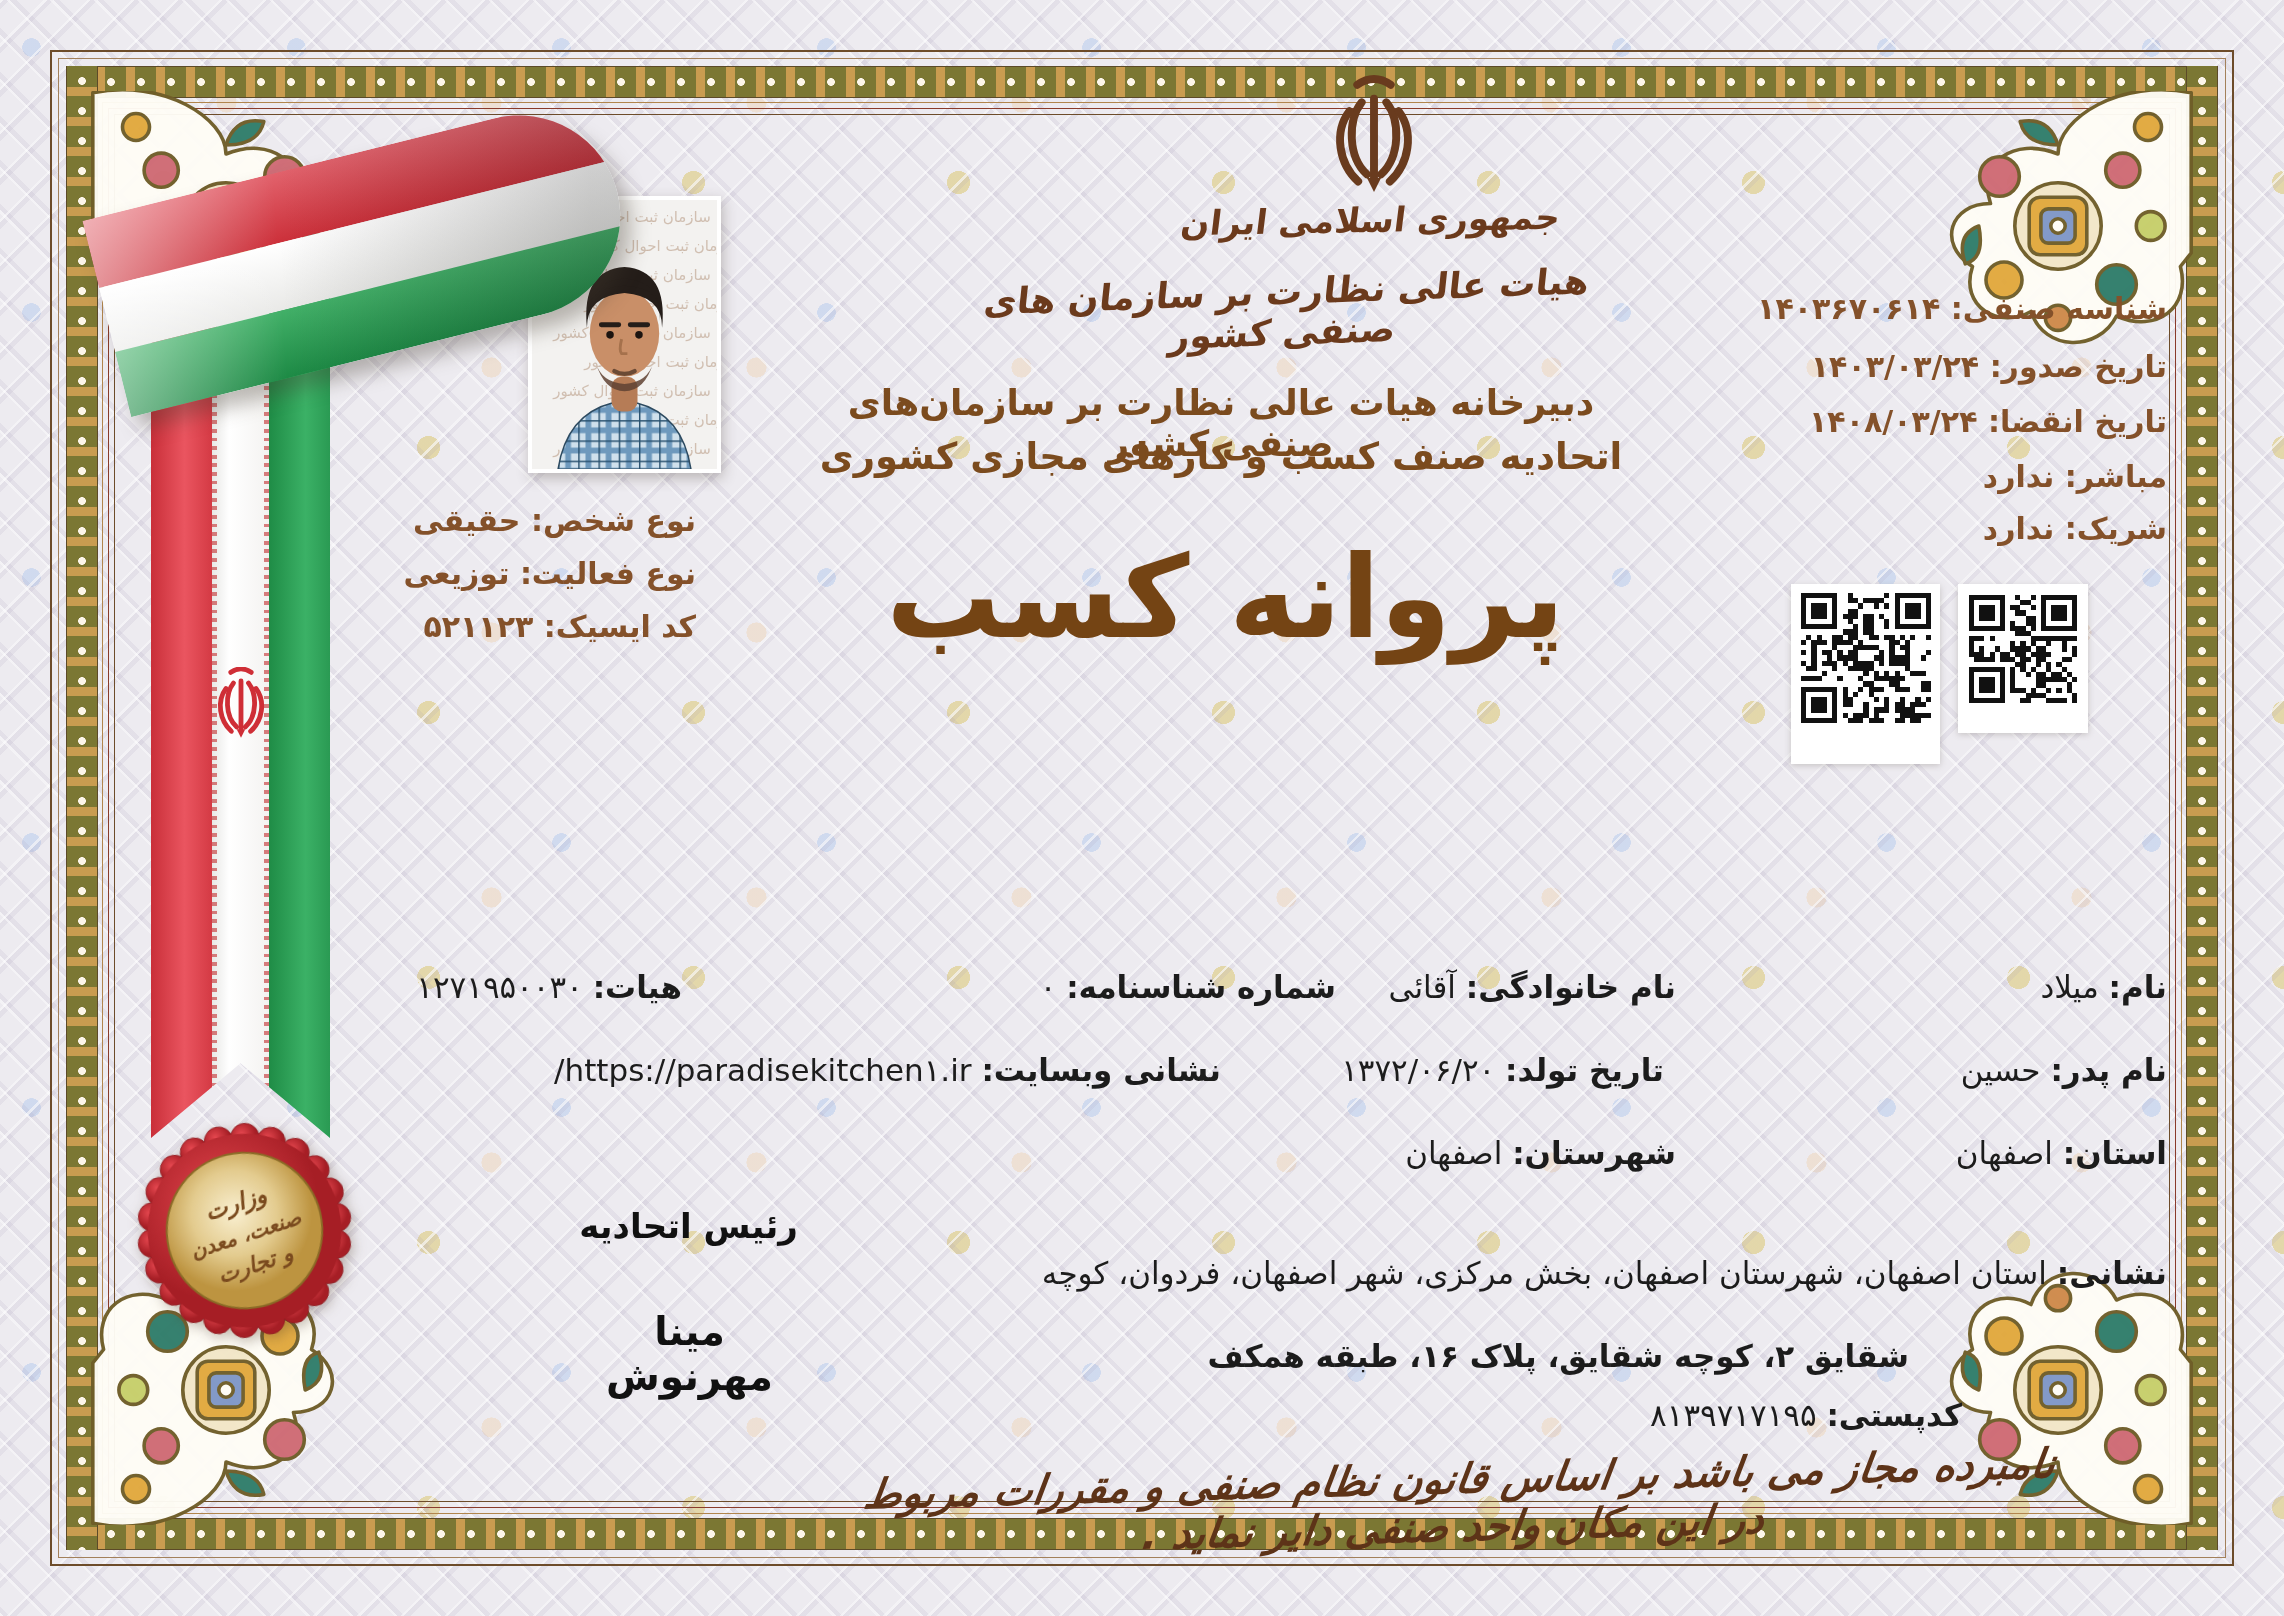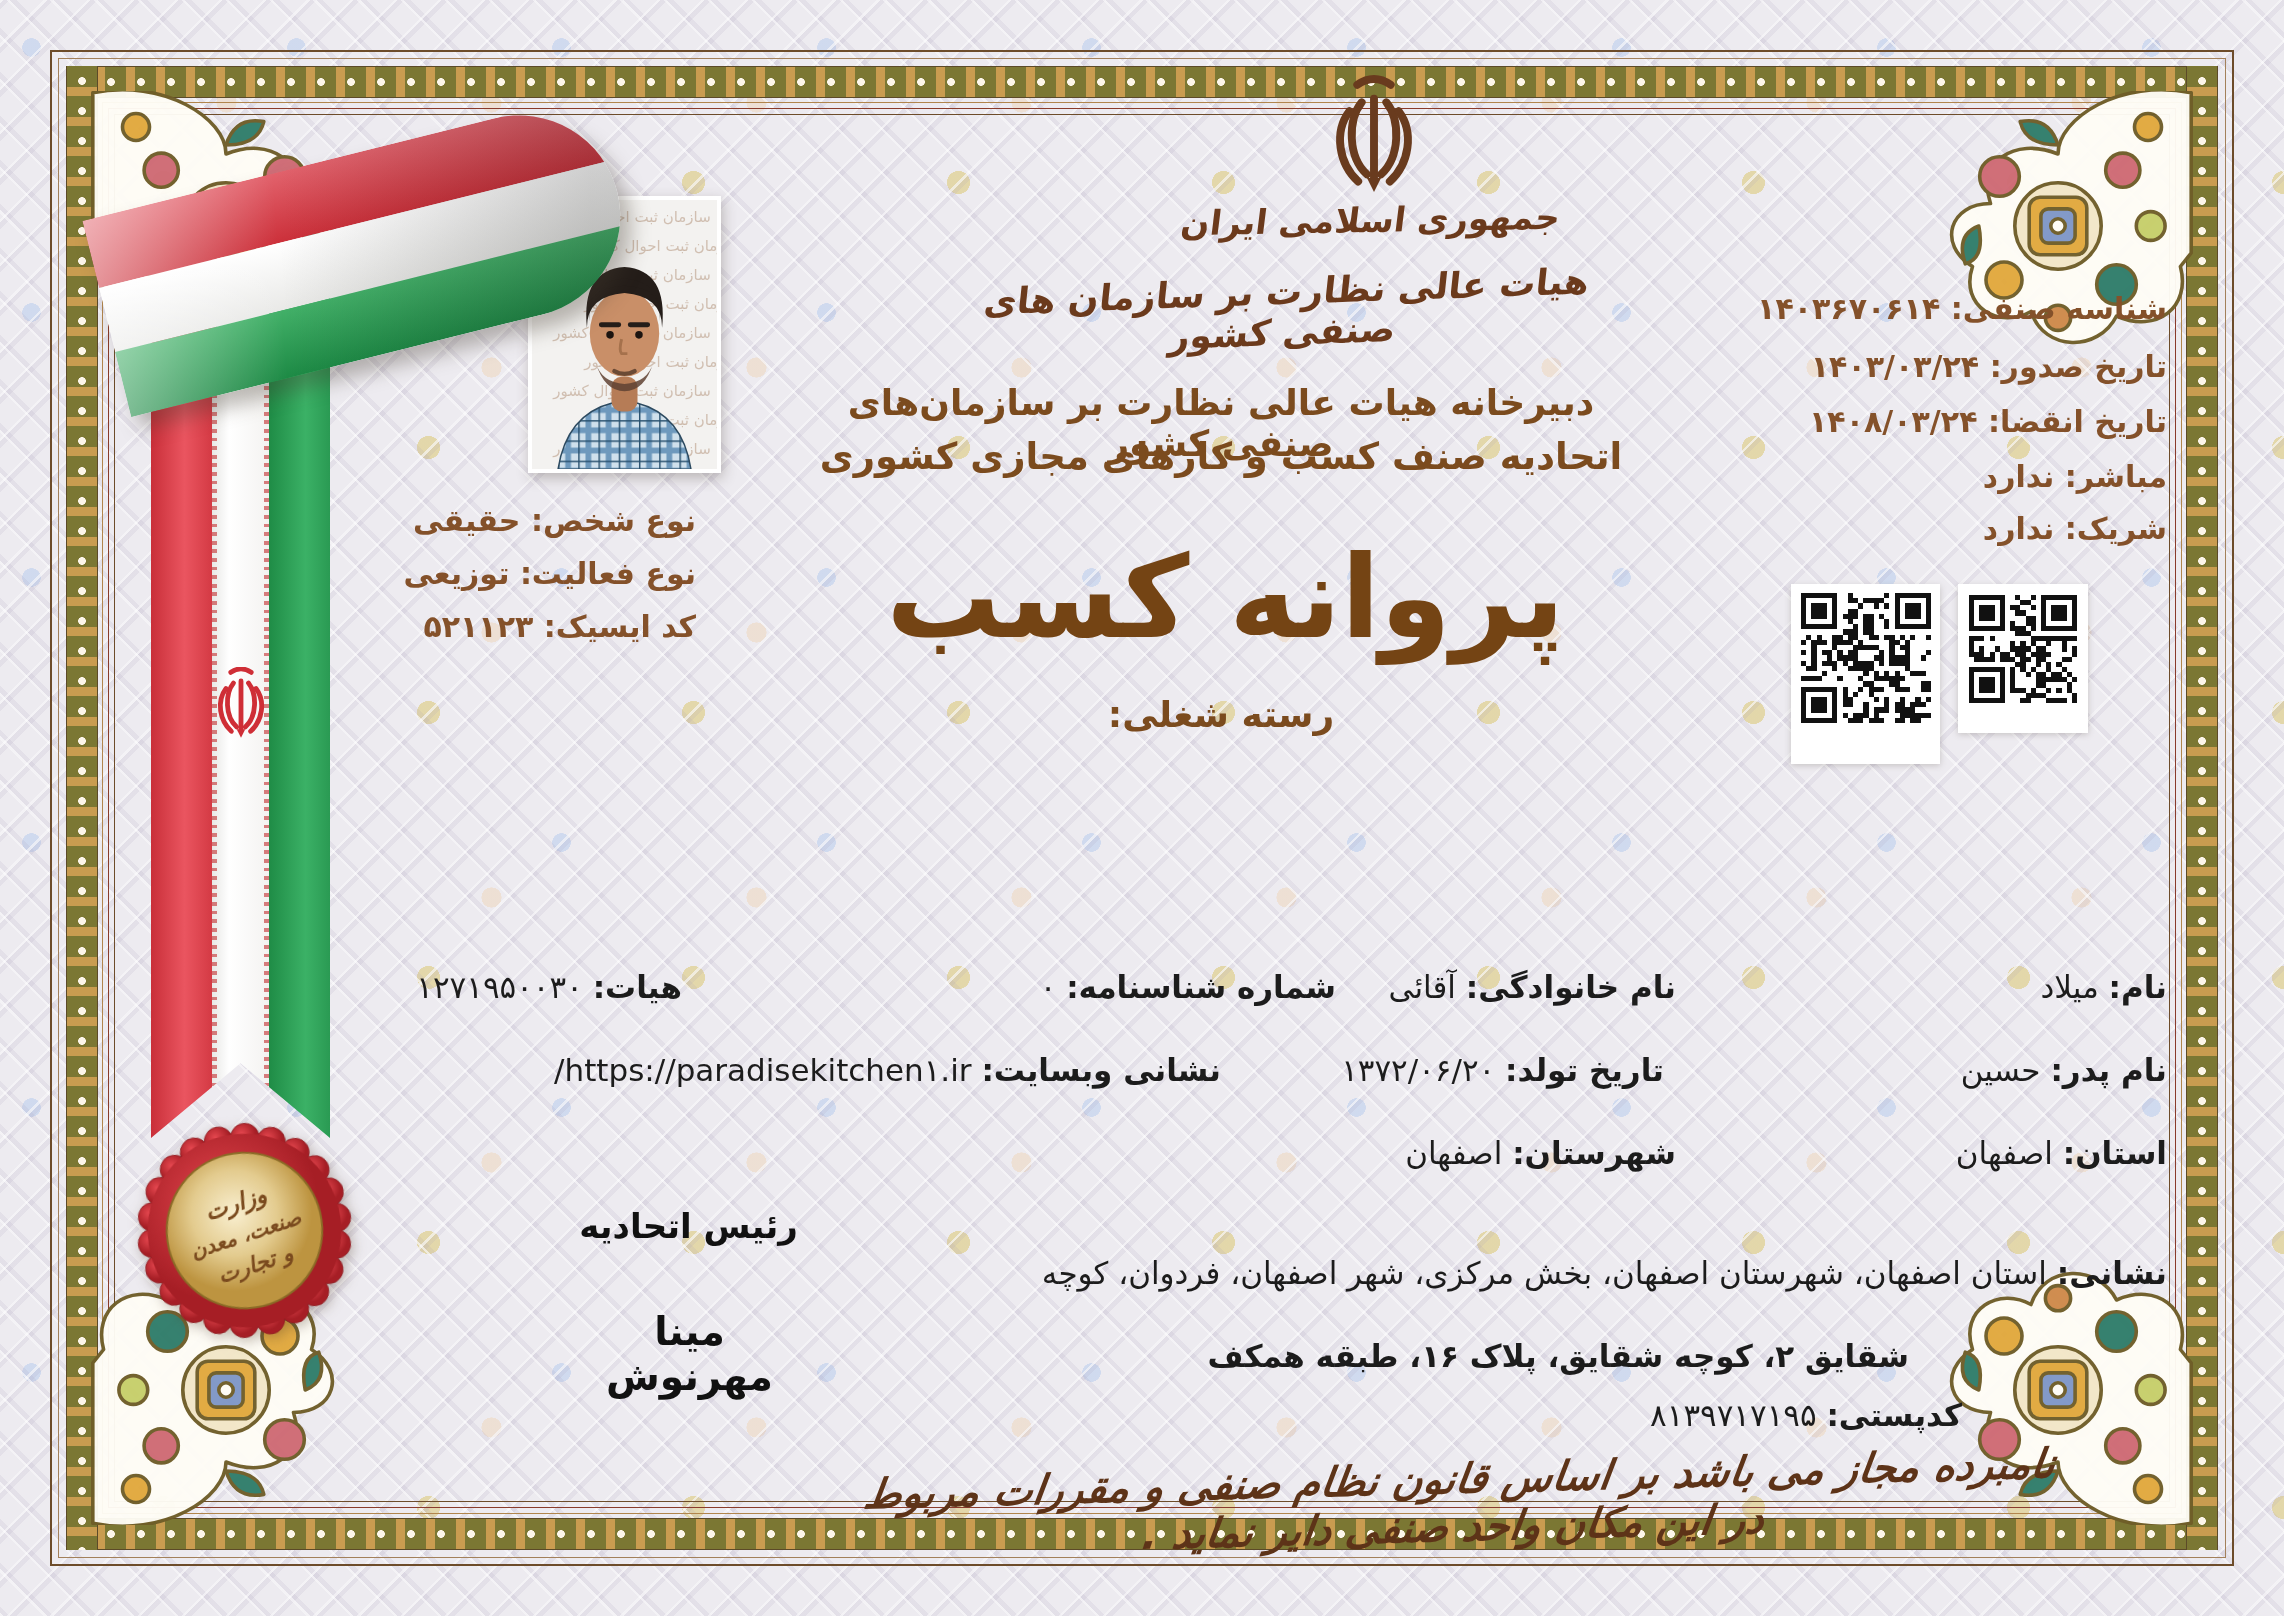--- a/index.html
+++ b/index.html
@@ -178,21 +178,20 @@
     </svg>
 
   <svg class="emblem-top" viewBox="0 0 112 172" width="88" height="135">
       <use href="#allah"></use>
     </svg>
   <div class="ctext call1">جمهوری اسلامی ایران</div>
   <div class="ctext call2">هیات عالی نظارت بر سازمان های صنفی کشور</div>
   <div class="ctext secretariat">دبیرخانه هیات عالی نظارت بر سازمان‌های صنفی کشور</div>
   <div class="ctext union-line">اتحادیه صنف کسب و کارهای مجازی کشوری</div>
   <div class="ctext big-title">پروانه کسب</div>
-  <div class="ctext rasteh">رسته شغلی:</div>
 
   <div class="bfield m1"><span class="lbl">شناسه صنفی:</span> <span>۱۴۰۳۶۷۰۶۱۴</span></div>
   <div class="bfield m2"><span class="lbl">تاریخ صدور:</span> <span>۱۴۰۳/۰۳/۲۴</span></div>
   <div class="bfield m3"><span class="lbl">تاریخ انقضا:</span> <span>۱۴۰۸/۰۳/۲۴</span></div>
   <div class="bfield m4"><span class="lbl">مباشر:</span> <span>ندارد</span></div>
   <div class="bfield m5"><span class="lbl">شریک:</span> <span>ندارد</span></div>
 
   <div class="qrbox qr1"><svg id="qrsvg1" viewBox="0 0 25 25" fill="#111" shape-rendering="crispEdges">
         <rect x="9" y="0" width="1" height="1"></rect>
         <rect x="16" y="0" width="1" height="1"></rect>

